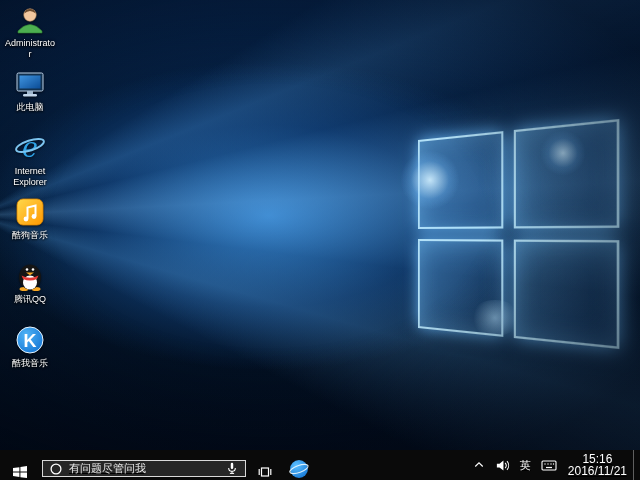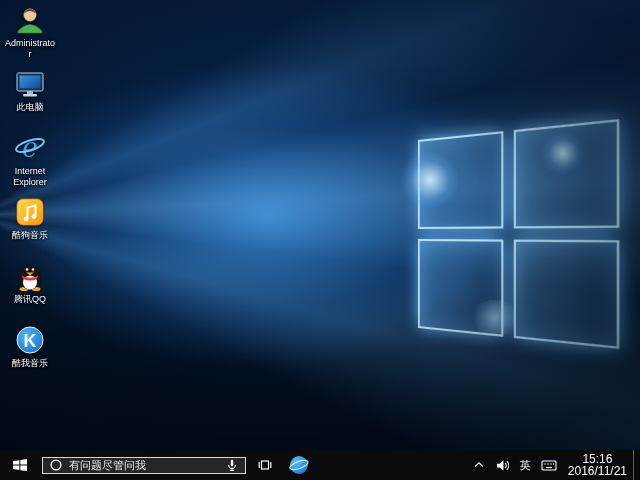--- a/index.html
+++ b/index.html
@@ -43,21 +43,21 @@
     background:radial-gradient(circle,rgba(180,225,255,.6),transparent 70%);}
   
   .icon-grid{position:absolute;top:4px;left:4px;display:grid;grid-auto-flow:column;
     grid-template-rows:repeat(7,64px);grid-template-columns:repeat(2,52px);column-gap:2px;}
   .desk-icon{width:52px;display:flex;flex-direction:column;align-items:center;cursor:pointer;}
   .desk-icon svg{width:32px;height:32px;display:block;filter:drop-shadow(0 1px 1px rgba(0,0,0,.55));}
   .desk-icon .lbl{margin-top:2px;font-size:9px;line-height:11px;color:#fff;text-align:center;
     text-shadow:0 1px 2px #000,0 0 3px #000;max-width:52px;word-break:break-word;}
   
   .taskbar{position:absolute;left:0;right:0;bottom:0;height:30px;background:#0a0a0a;
-    display:flex;align-items:center;z-index:5;}
+    display:flex;align-items:flex-end;z-index:5;text-decoration:underline;}
   .start{width:40px;display:flex;align-items:center;justify-content:center;cursor:pointer;}
   .search{width:190px;margin:3px 2px;background:#262626;border:1px solid #d9d9d9;
     display:flex;align-items:center;padding:0 6px;gap:6px;cursor:text;}
   .search .ph{color:#ececec;font-size:11px;flex:1;white-space:nowrap;overflow:hidden;}
   .tbtn{width:34px;display:flex;align-items:center;justify-content:center;cursor:pointer;}
   .tray{margin-left:auto;display:flex;align-items:center;color:#fff;height:100%;}
   .tray-item{padding:0 5px;height:100%;display:flex;align-items:center;justify-content:center;cursor:pointer;}
   .lang{font-size:11px;}
   .clock{font-size:12px;line-height:12px;text-align:center;padding:12px 6px;flex-direction:column;}
   .show-desktop{width:6px;height:100%;border-left:1px solid rgba(255,255,255,.35);cursor:pointer;}

